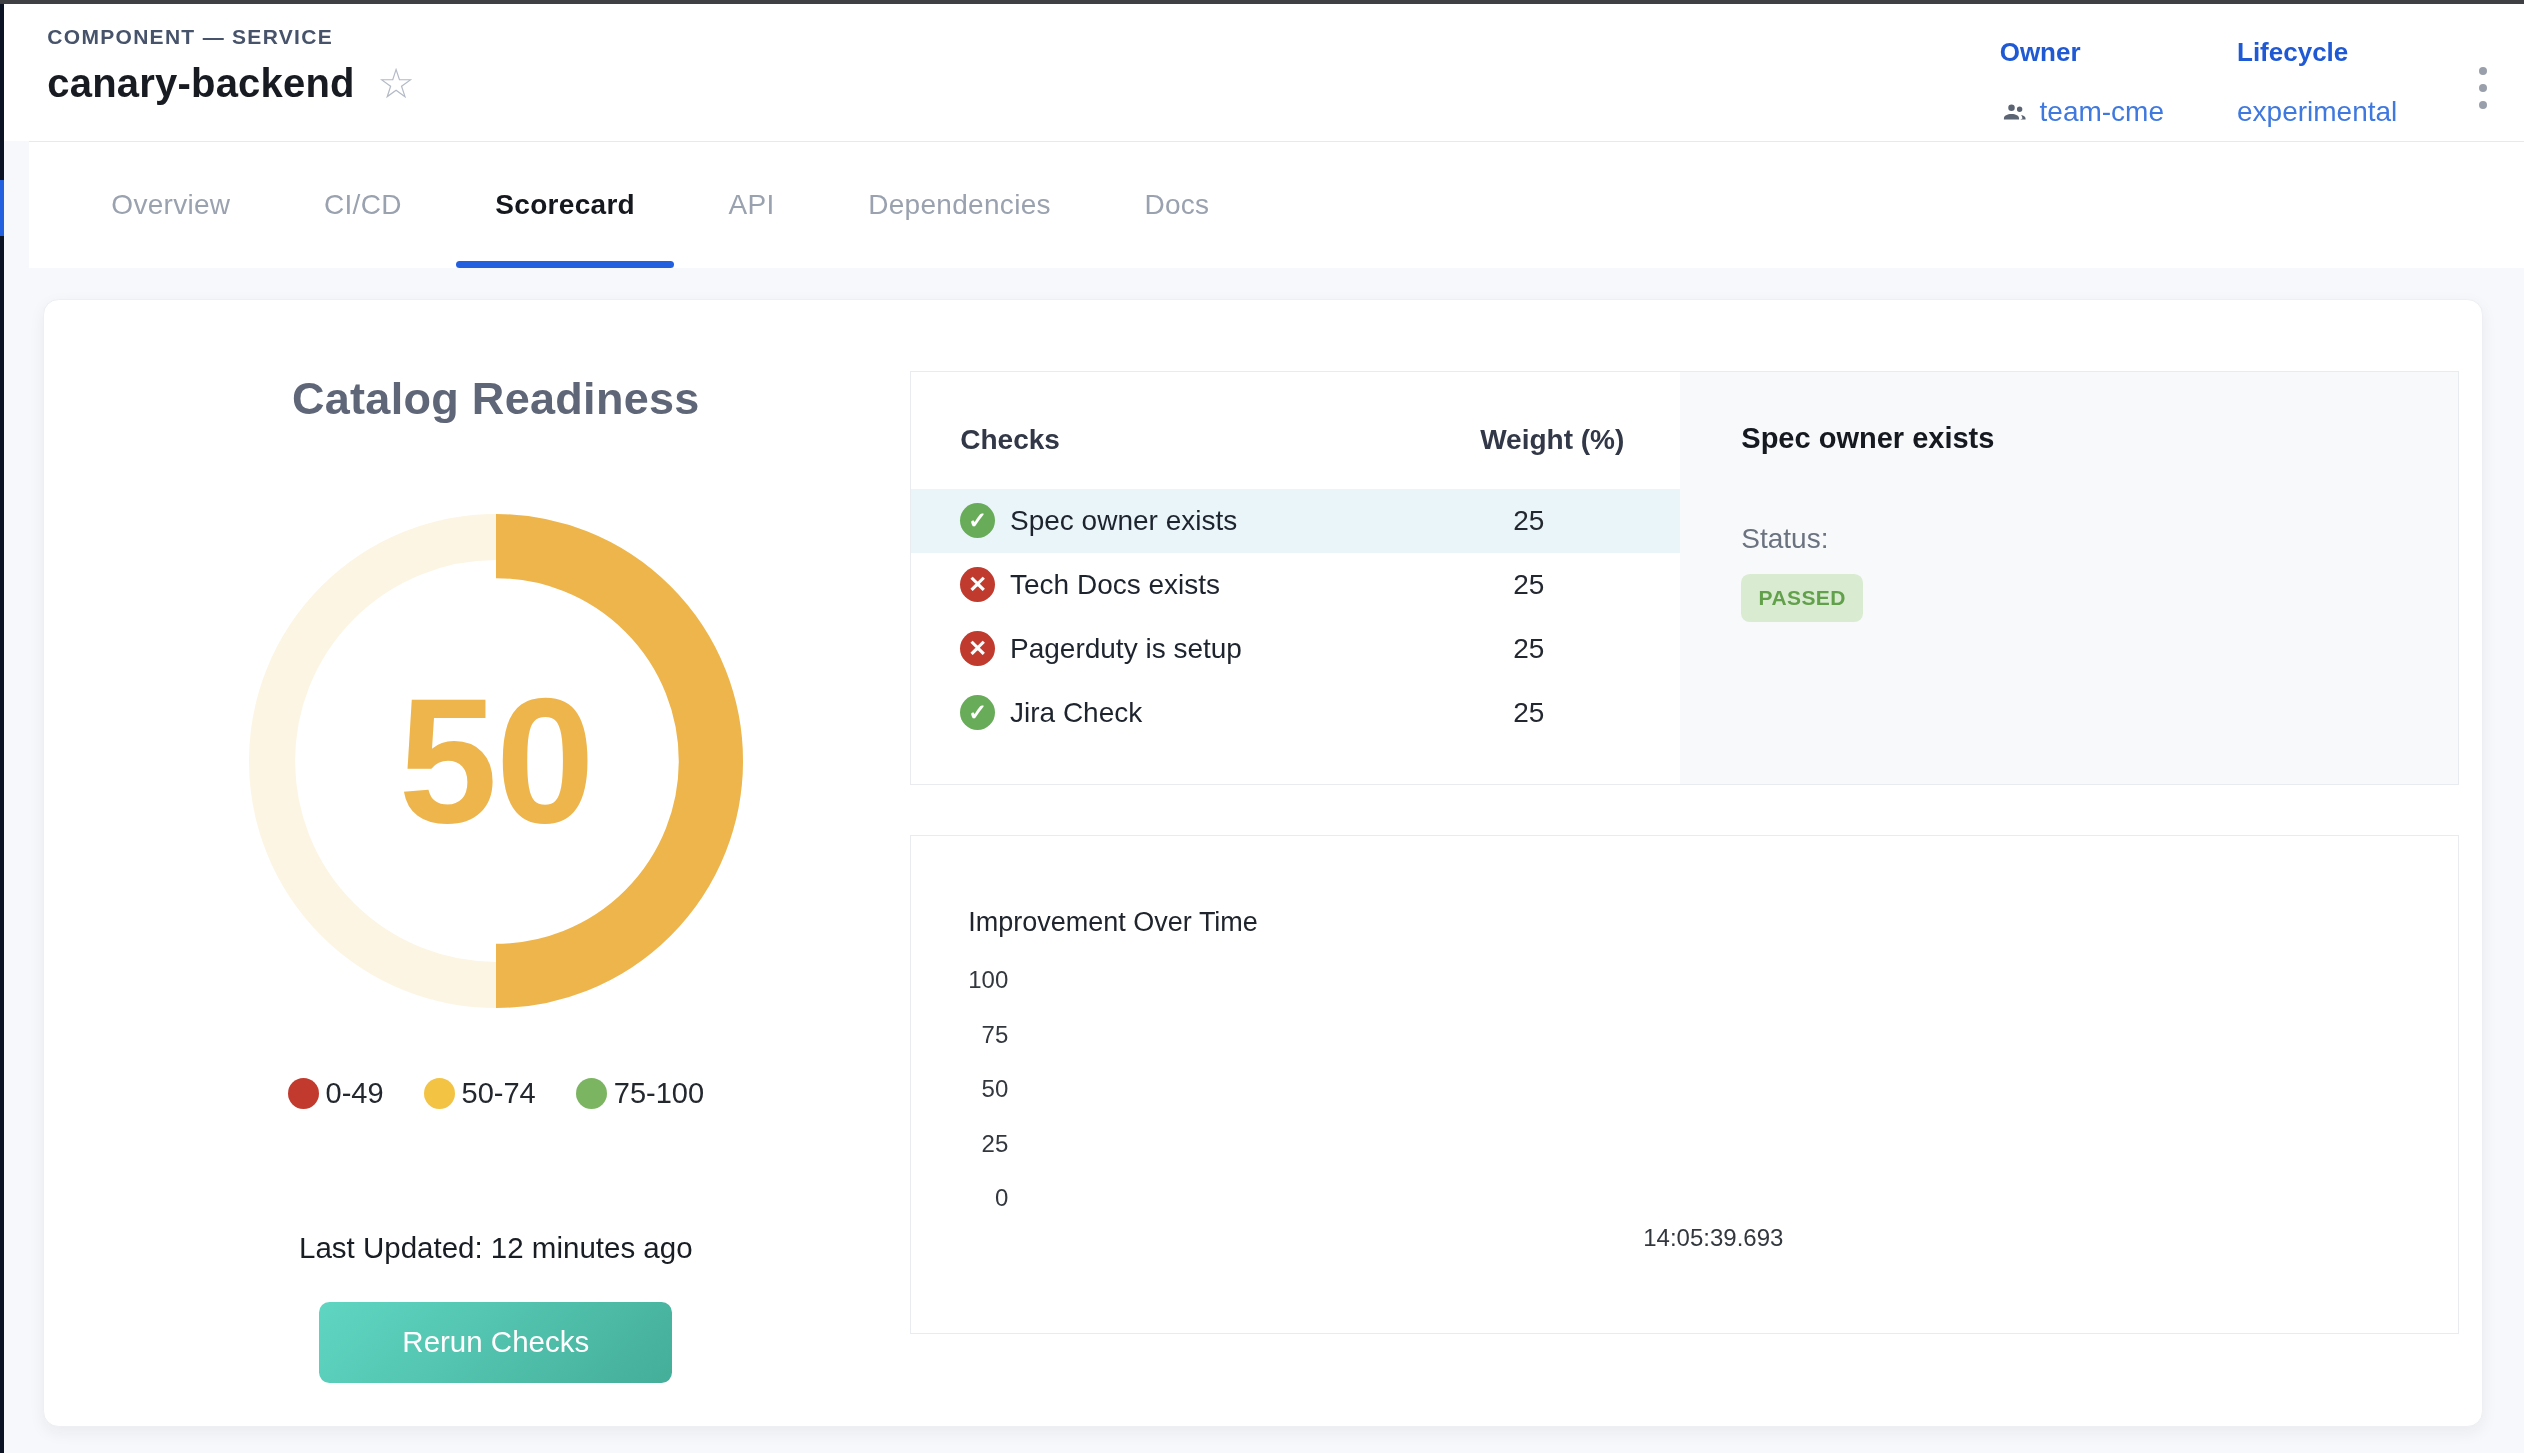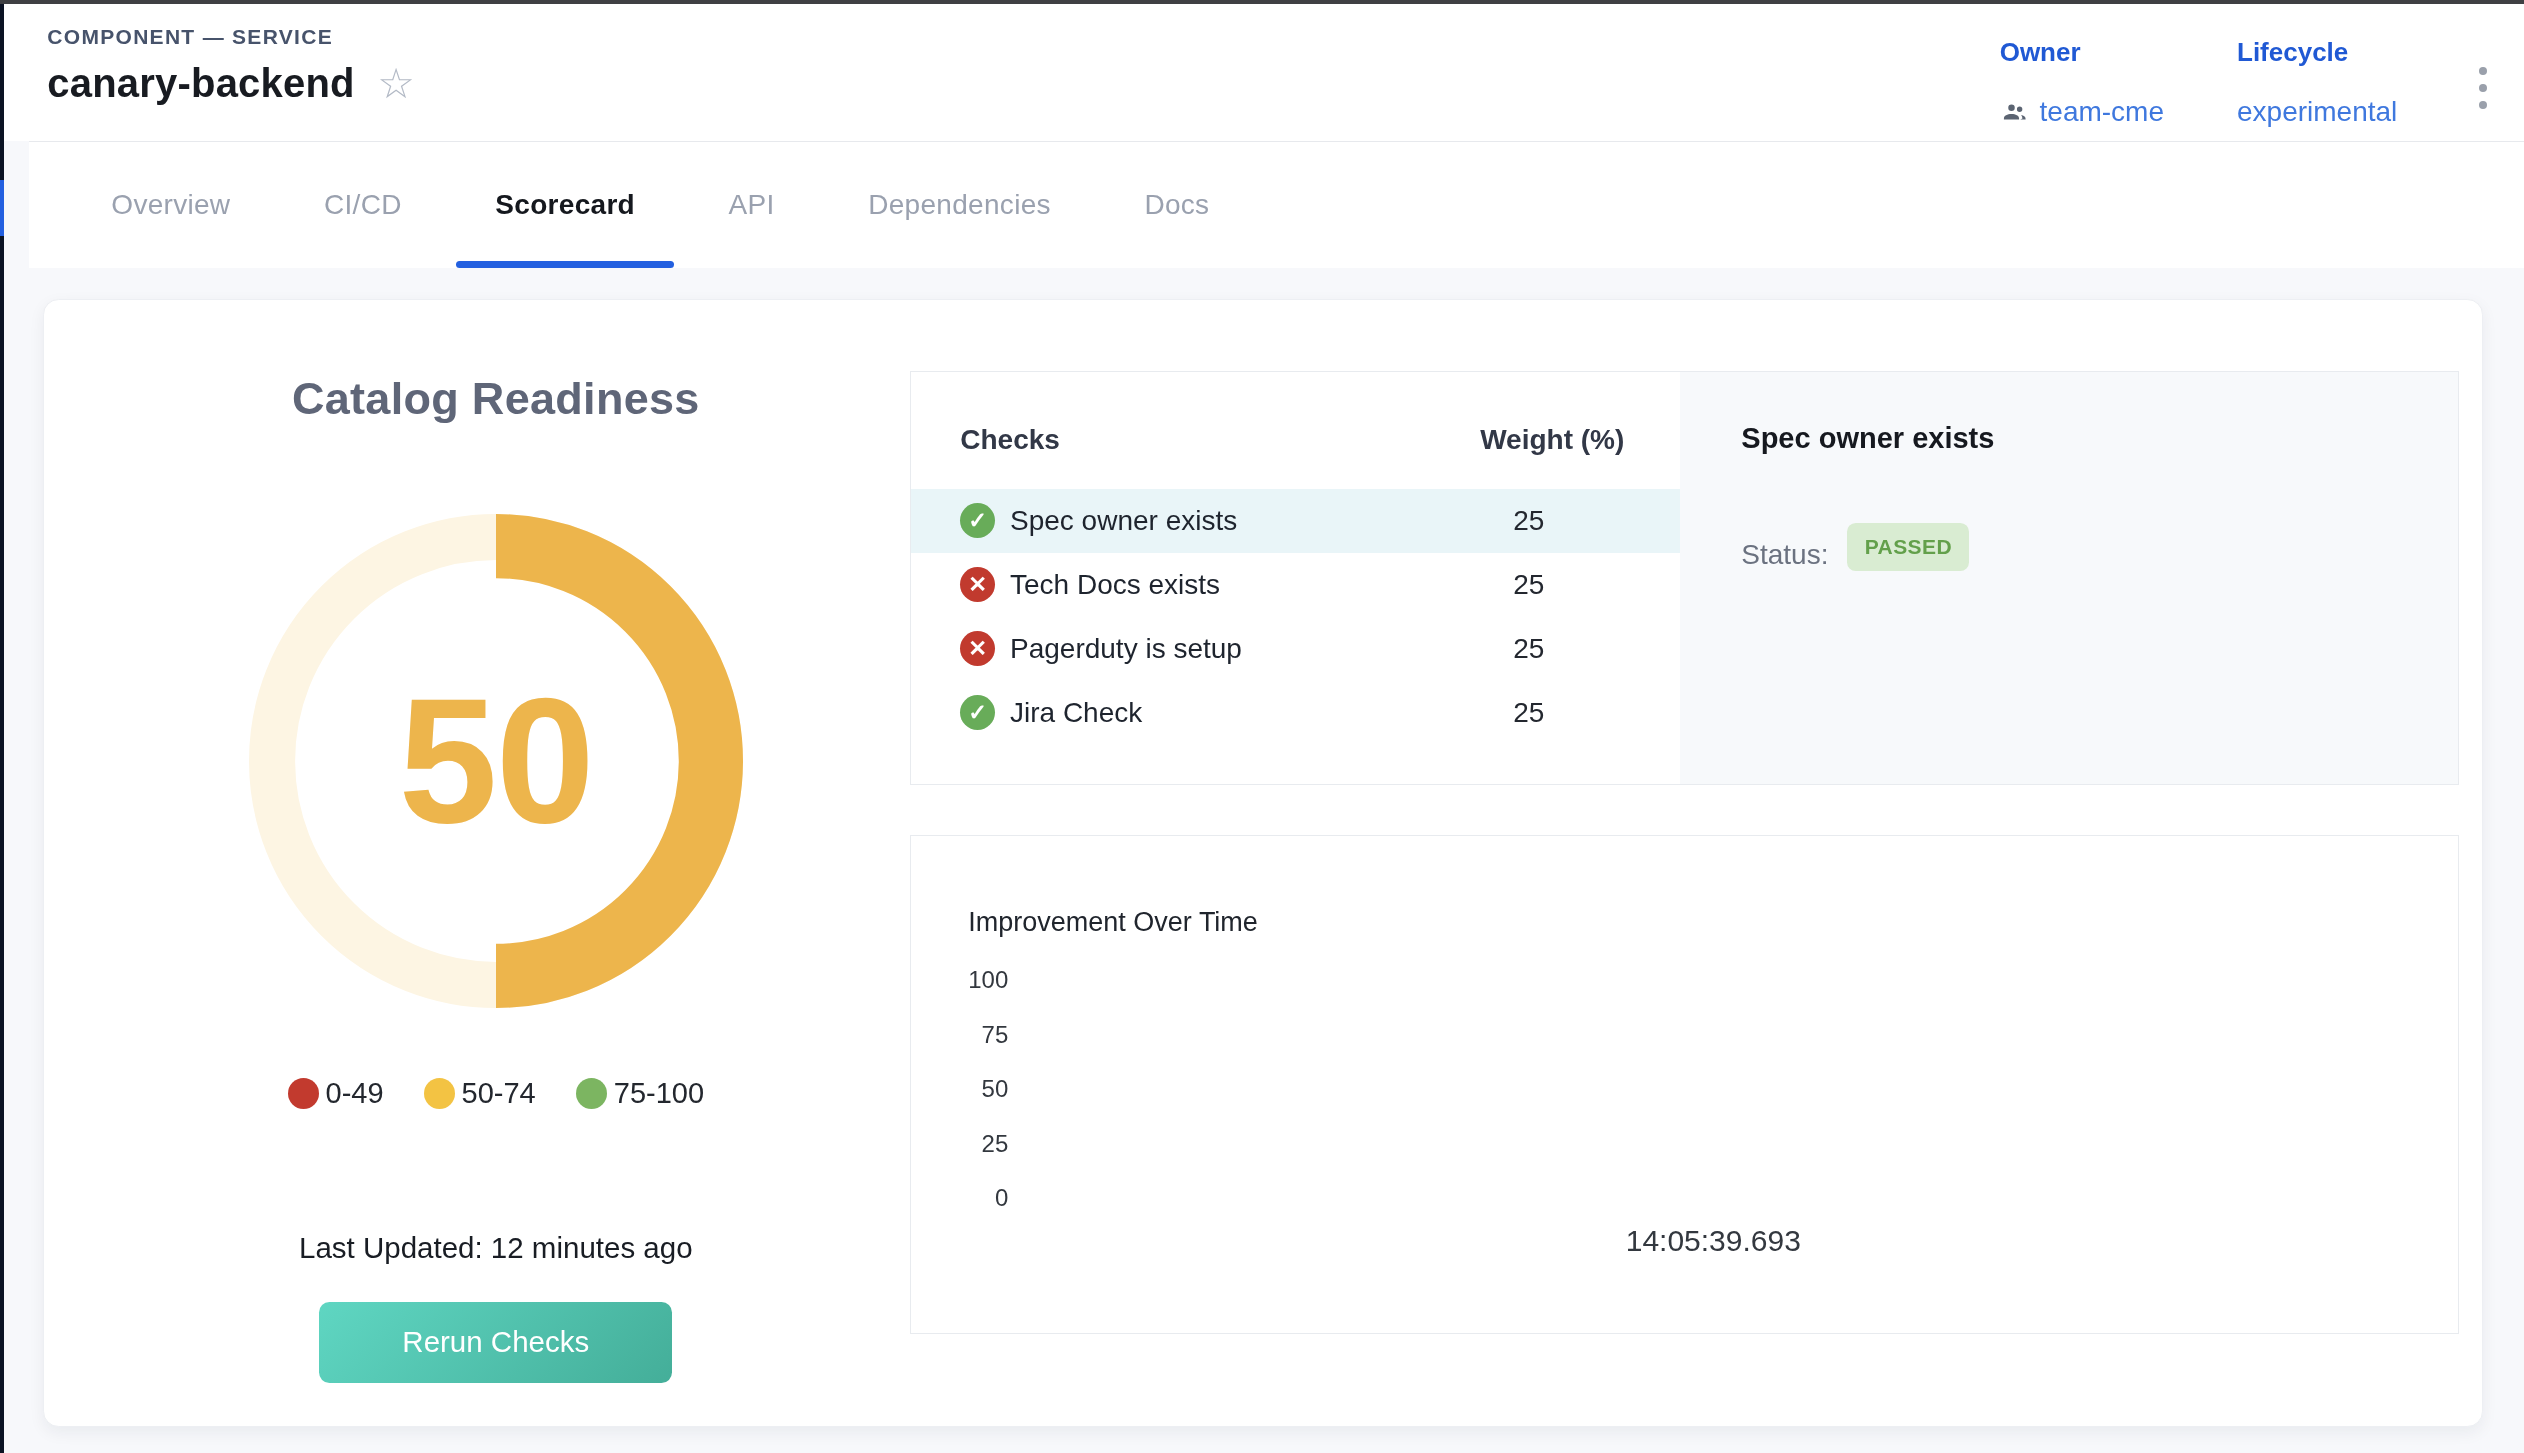--- a/index.html
+++ b/index.html
@@ -71,30 +71,30 @@
   .row .name-cell { display:flex; align-items:center; gap:14.7px; font-size:28px; color:#1e242e; }
   .row .weight-cell { text-align:center; font-size:28px; color:#23272f; }
   .status-ico { width:35px; height:35px; border-radius:50%; color:#ffffff; font-size:22.5px; font-weight:700;
                 display:flex; align-items:center; justify-content:center; flex:0 0 35px; }
   .status-ico.pass { background:var(--pass-green); }
   .status-ico.fail { background:var(--fail-red); }
 
   
   .detail { position:absolute; left:769px; right:0; top:0; bottom:0; background:var(--detail-bg); padding:50px 0 0 61px; }
   .detail-title { font-size:29px; font-weight:700; color:#16191f; }
-  .status-row { margin-top:68px; display:flex; align-items:flex-end; gap:19px; }
+  .status-row { margin-top:68px; display:flex; align-items:flex-start; gap:19px;flex-direction:column; }
   .status-label { font-size:28px; color:#6b7280; }
   .badge { background:var(--badge-bg); color:var(--badge-text); font-size:21px; font-weight:700;
            letter-spacing:0.4px; padding:12px 17.3px; border-radius:8.7px; }
 
   
   .chart-box { position:absolute; left:866px; top:535px; width:1549px; height:499px; background:#ffffff; border:1.7px solid #e8ebef; }
   .chart-title { position:absolute; left:57px; top:71px; font-size:27px; font-weight:500; color:#20252d; }
   .ytick { position:absolute; left:0; width:97px; text-align:right; font-size:24px; color:#33383f; }
-  .xtick { position:absolute; left:802px; top:388px; transform:translateX(-50%); font-size:30px; color:#33383f; white-space:nowrap; }
+  .xtick { position:absolute; left:802px; top:388px; transform:translateX(-50%); font-size:24px; color:#33383f; white-space:nowrap; }
 </style>
 </head>
 <body>
 
 <div class="top-strip"></div>
 <div class="left-rail">
   <div class="rail-indicator"></div>
 </div>
 
 <header>

